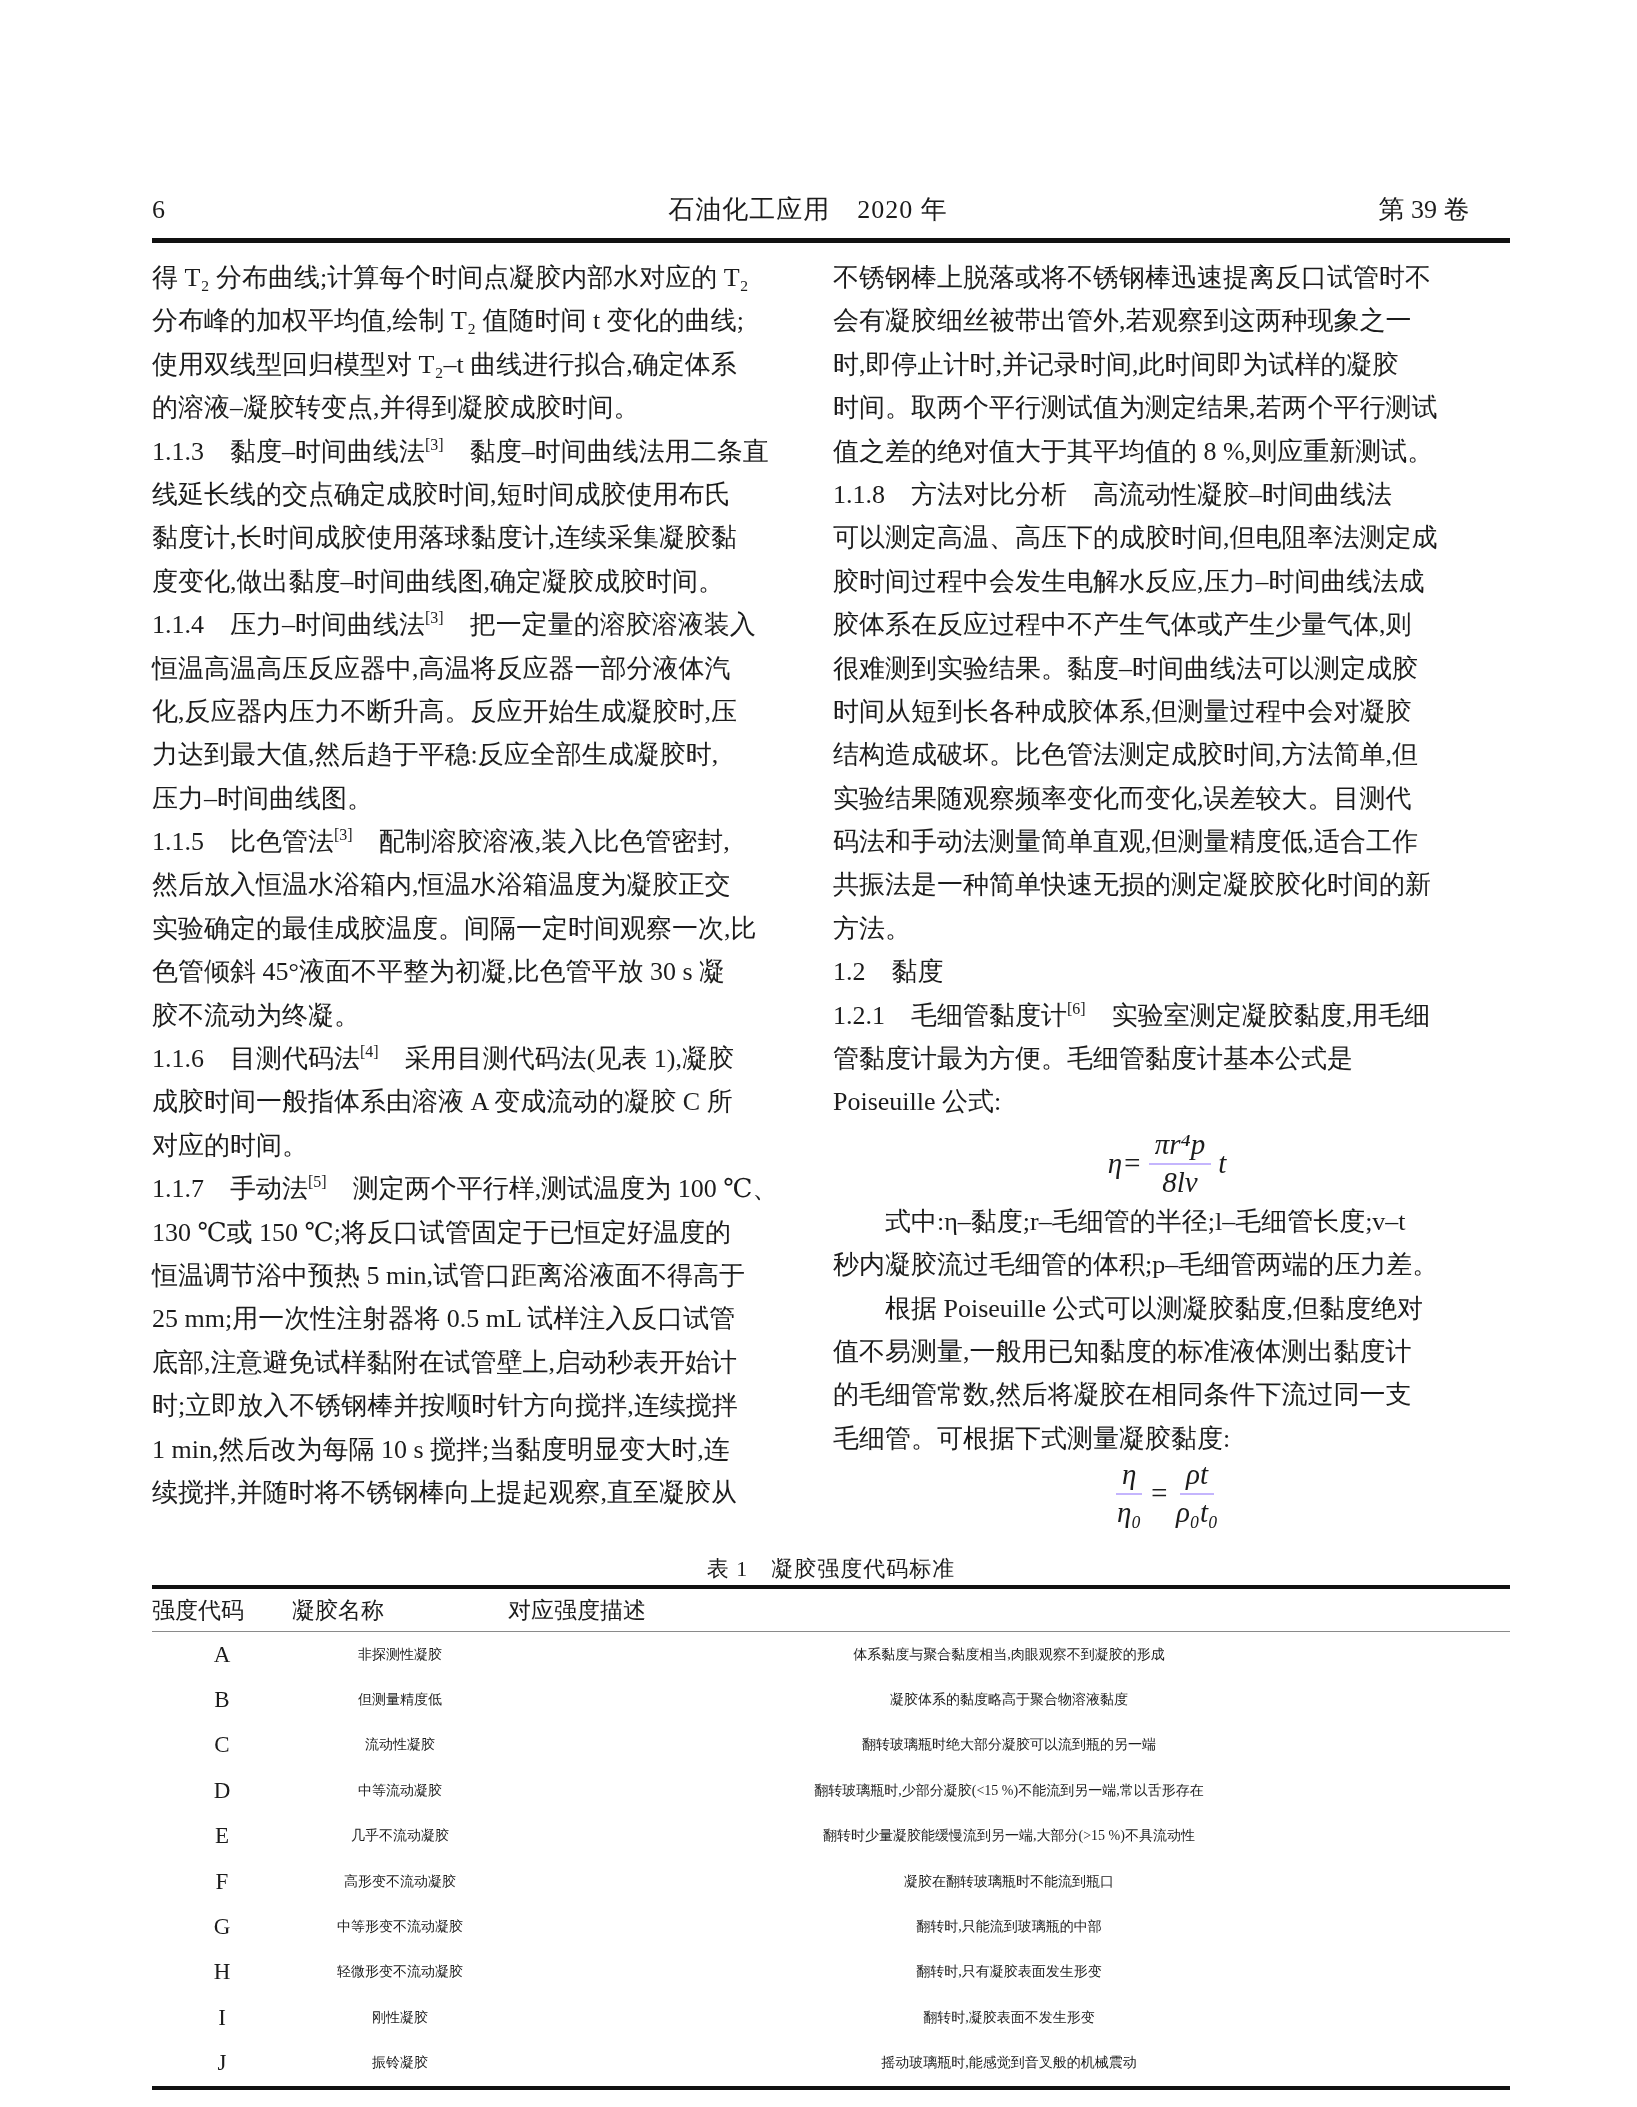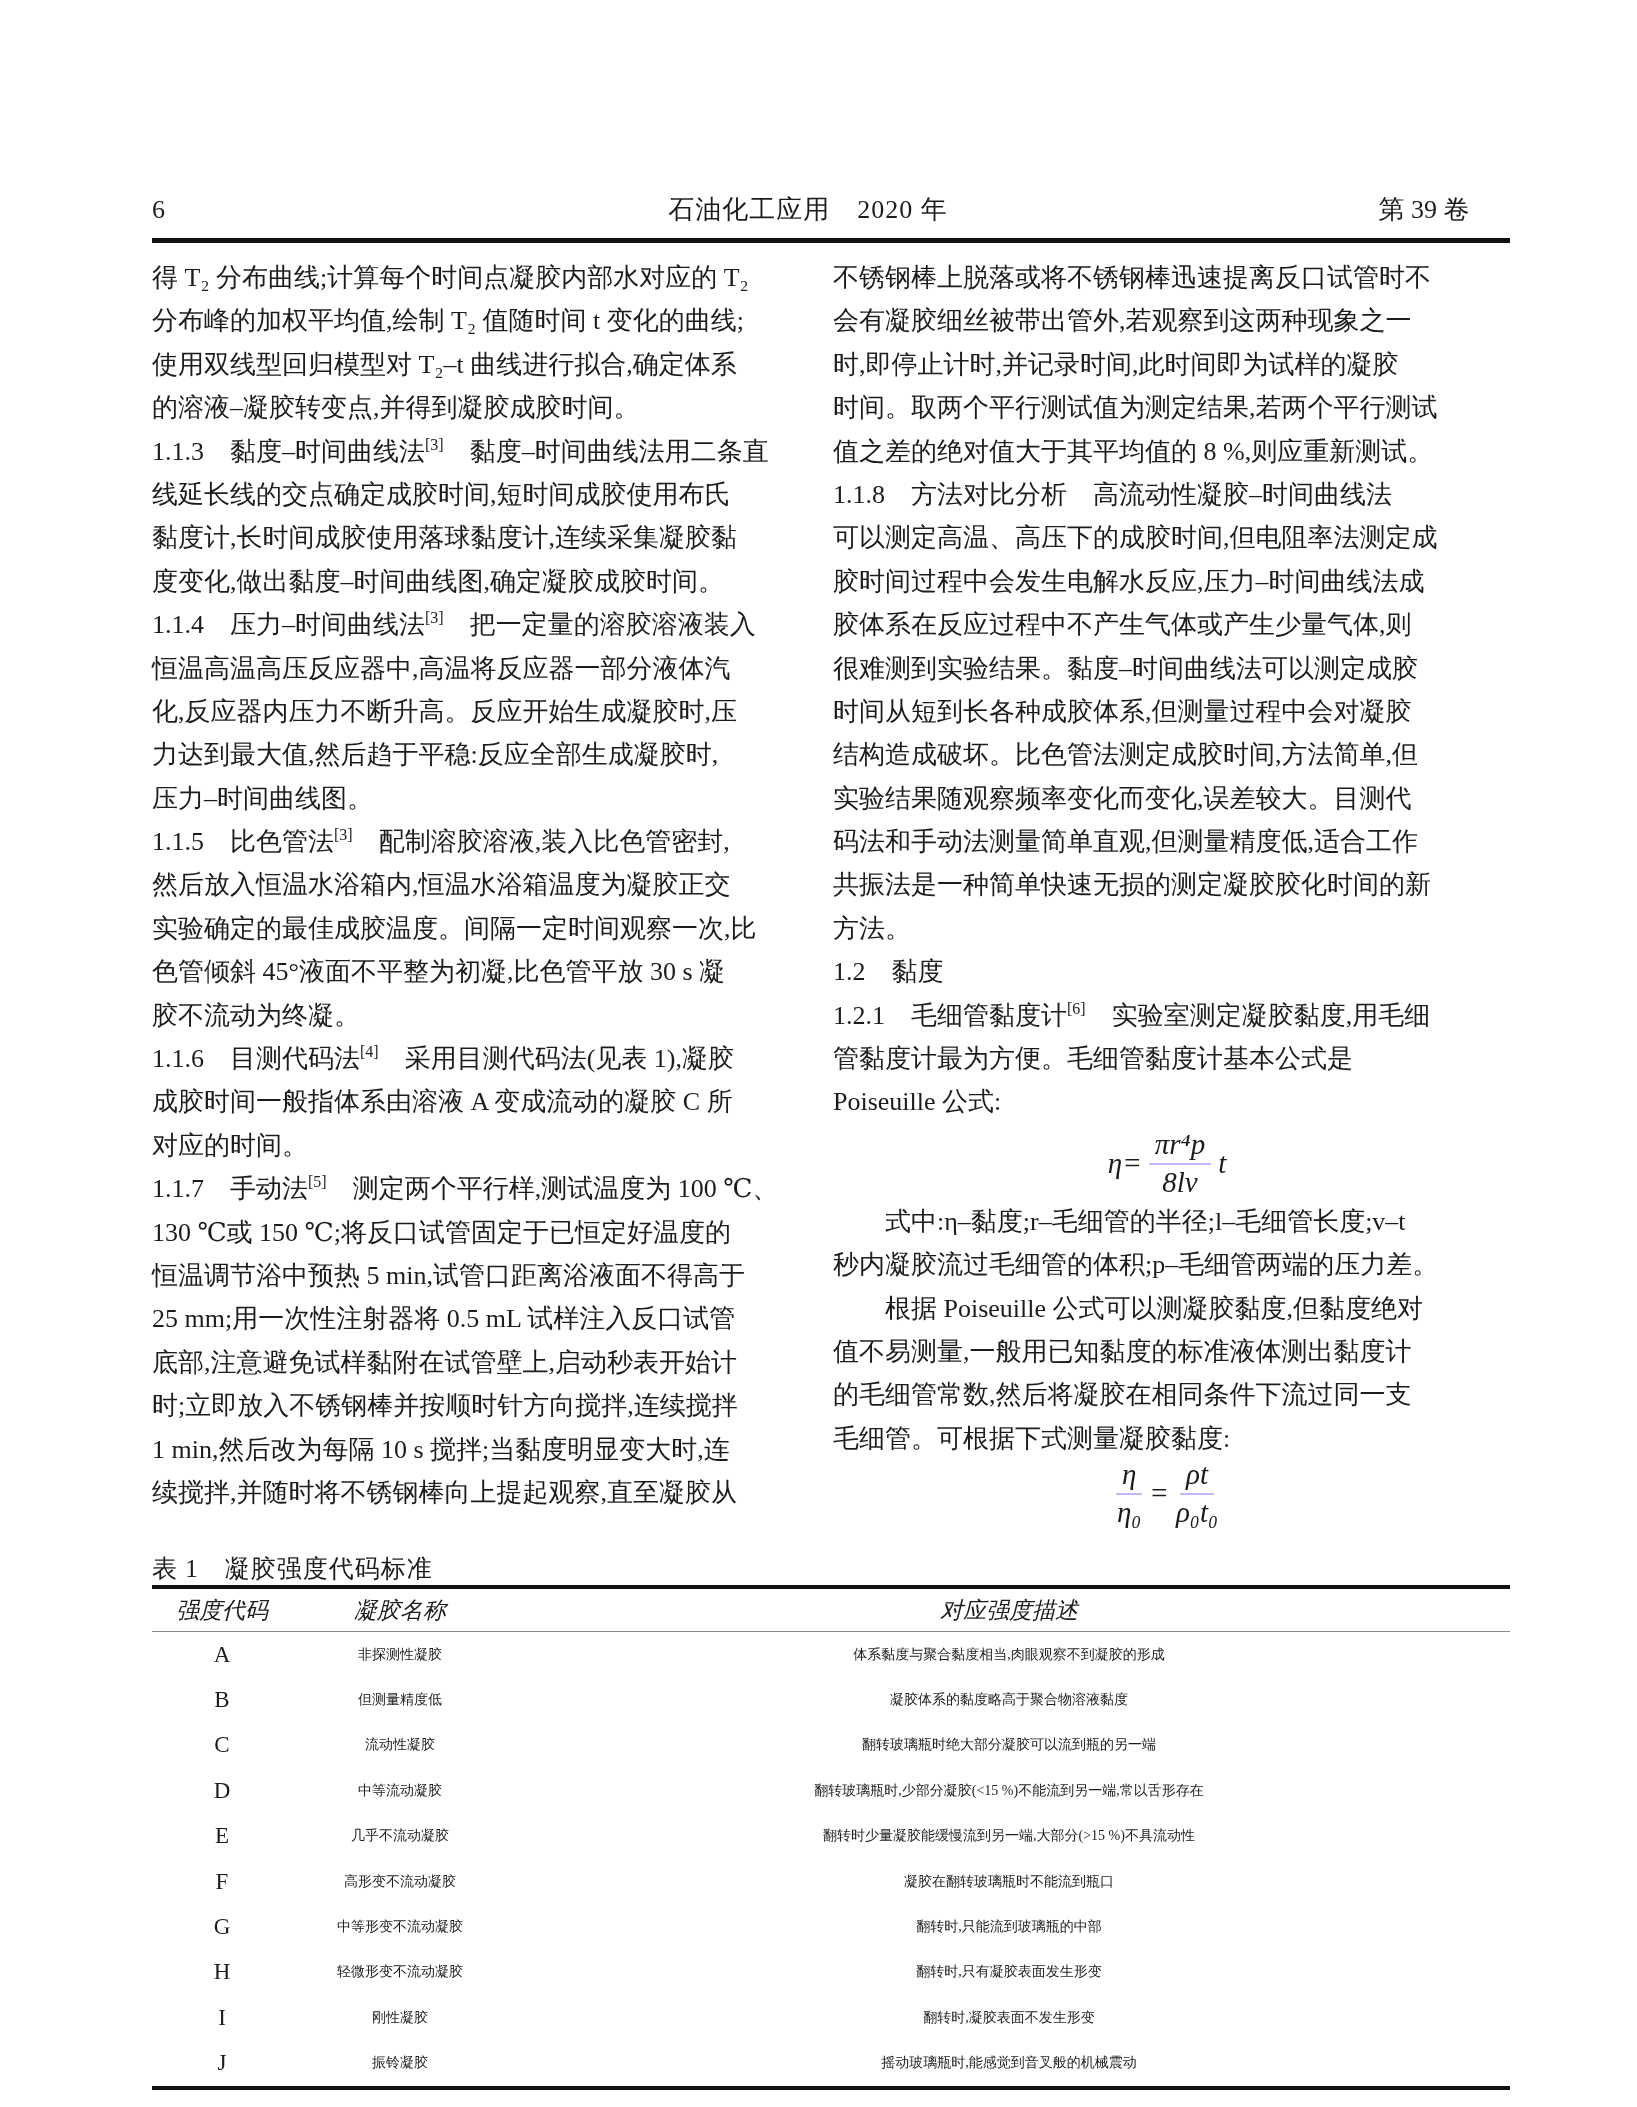--- a/index.html
+++ b/index.html
@@ -41,33 +41,33 @@
   }
   .f1{height:72px;margin-top:4px;}
   .f2{height:64px;margin-top:2px;}
   .frac{display:inline-flex;flex-direction:column;align-items:center;margin:0 5px;}
   .frac .num{border-bottom:2px solid #c4b5fd;padding:0 6px 2px 6px;}
   .frac .den{padding-top:2px;}
   .formula .plain{margin:0 2px;}
   
   .table-block{position:absolute;left:152px;top:1556px;width:1358px;}
   .tcaption{
-    font-size:25px;height:29px;line-height:26px;
+    text-align:center;font-size:22px;height:29px;line-height:26px;
     letter-spacing:1px;
   }
   .trule{width:100%;}
   .trule.thick{height:4px;background:#111;}
   .trule.thin{height:1px;background:#8a8a8a;}
   .thead,.trow{
     display:grid;
     grid-template-columns:140px 216px 1fr;
     align-items:center;
   }
   .thead{height:42px;font-size:23px;}
-  .thead span{text-align:center;font-style:italic;}
+  .thead span{text-align:left;}
   .trow{height:45.4px;}
   .tcell{text-align:center;font-size:14px;white-space:nowrap;}
   .tcell.c0{font-size:23px;}
 </style>
 </head>
 <body>
 
 <div class="page">
 
   <div class="page-header">

